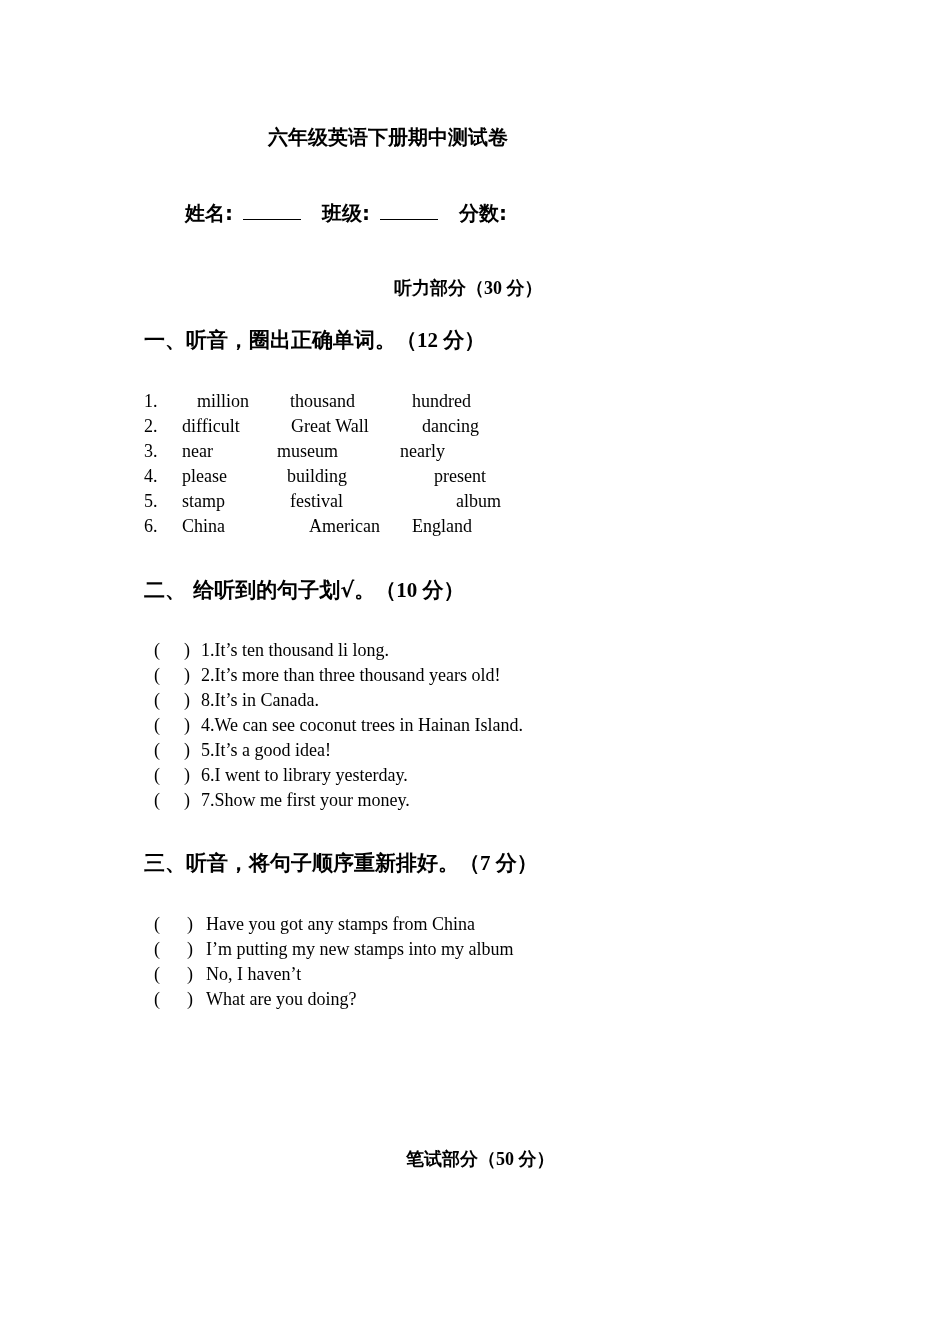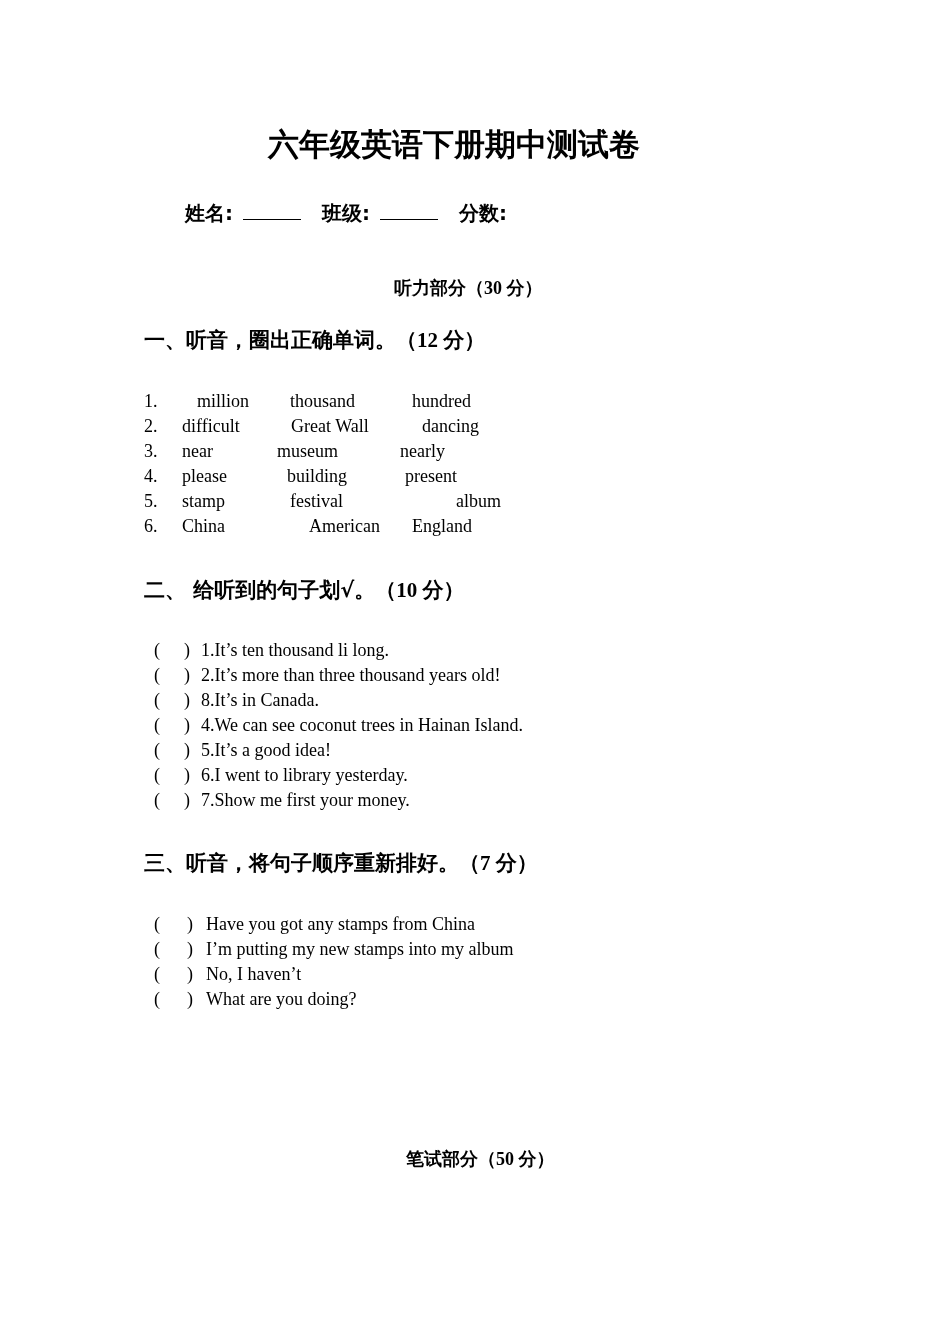--- a/index.html
+++ b/index.html
@@ -1,19 +1,19 @@
 <!DOCTYPE html>
 <html><head>
 <meta charset="utf-8">
 <style>
   html, body { margin:0; padding:0; background:#ffffff; }
   body { width:950px; height:1344px; position:relative; overflow:hidden; color:#000; }
   .abs { position:absolute; white-space:nowrap; }
   .cjk-bold { font-family:"DejaVu Sans", sans-serif; font-weight:bold; }
-  .title { left:268px; top:124px; font-size:31px; }
+  .title { left:268px; top:124px; font-size:20px; }
   .info { left:185px; top:200px; font-size:20px; }
   .info .blank { display:inline-block; width:58px; border-bottom:1px solid #000; height:18px; vertical-align:baseline; margin:0 14px 0 10px; }
   .part-head { font-size:18px; }
   .sec-head { left:144px; font-size:21px; }
   .num-paren { font-family:"Liberation Serif", serif; font-weight:bold; }
   .row { position:absolute; font-family:"Liberation Serif", serif; font-size:18px; line-height:25px; white-space:nowrap; }
 </style>
 </head>
 <body>
 
@@ -42,21 +42,21 @@
     <div class="row" style="left: 182px; top: 414px;">difficult</div>
     <div class="row" style="left: 291px; top: 414px;">Great  Wall</div>
     <div class="row" style="left: 422px; top: 414px;">dancing</div>
     <div class="row" style="left: 144px; top: 439px;">3.</div>
     <div class="row" style="left: 182px; top: 439px;">near</div>
     <div class="row" style="left: 277px; top: 439px;">museum</div>
     <div class="row" style="left: 400px; top: 439px;">nearly</div>
     <div class="row" style="left: 144px; top: 464px;">4.</div>
     <div class="row" style="left: 182px; top: 464px;">please</div>
     <div class="row" style="left: 287px; top: 464px;">building</div>
-    <div class="row" style="left: 405px; top: 464px; text-align: right;">present</div>
+    <div class="row" style="left: 434px; top: 464px; text-align: right;">present</div>
     <div class="row" style="left: 144px; top: 489px;">5.</div>
     <div class="row" style="left: 182px; top: 489px;">stamp</div>
     <div class="row" style="left: 290px; top: 489px;">festival</div>
     <div class="row" style="left: 432px; top: 489px; margin-left: 24px;">album</div>
     <div class="row" style="left: 144px; top: 514px;">6.</div>
     <div class="row" style="left: 182px; top: 514px;">China</div>
     <div class="row" style="left: 289px; top: 514px; margin-left: 20px;">American</div>
     <div class="row" style="left: 412px; top: 514px;">England</div>
   </div>
 

